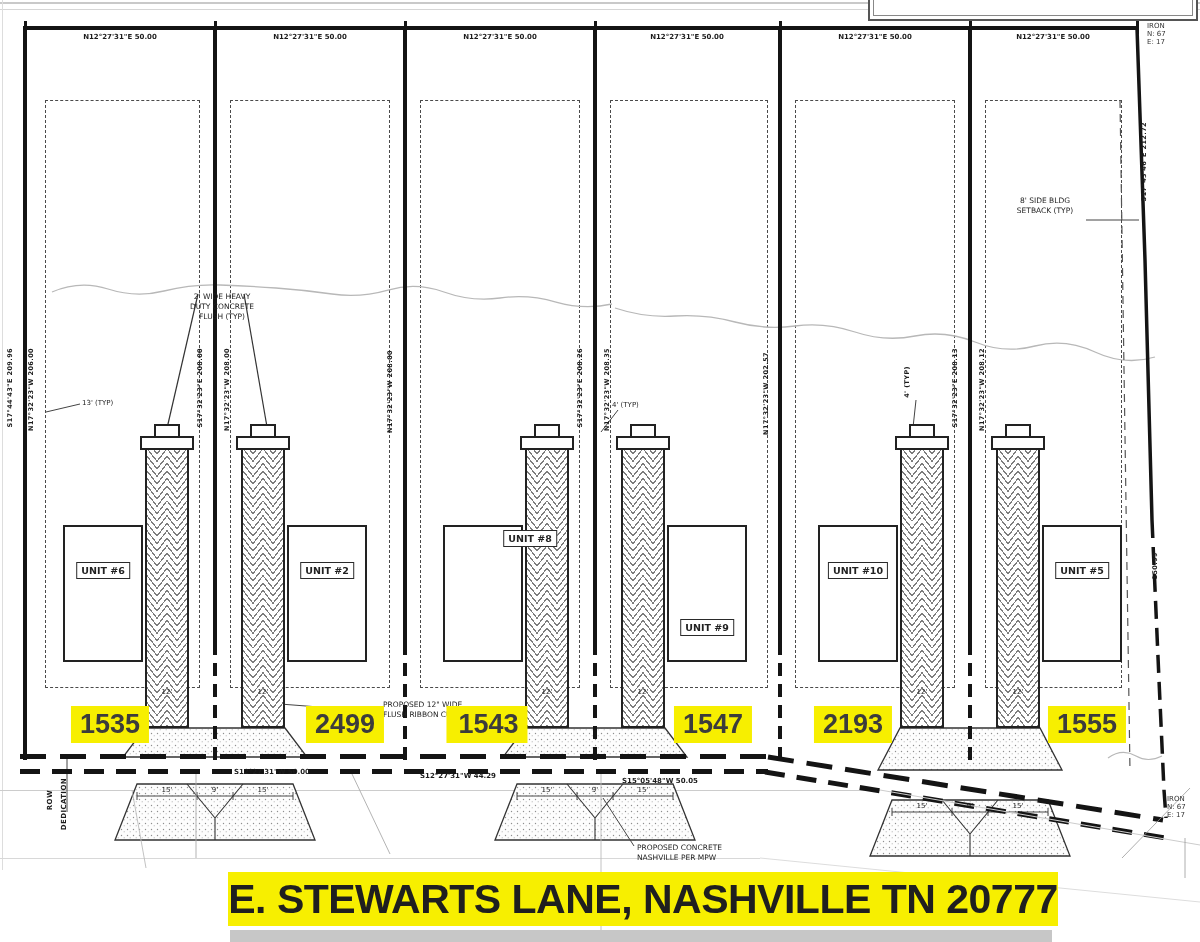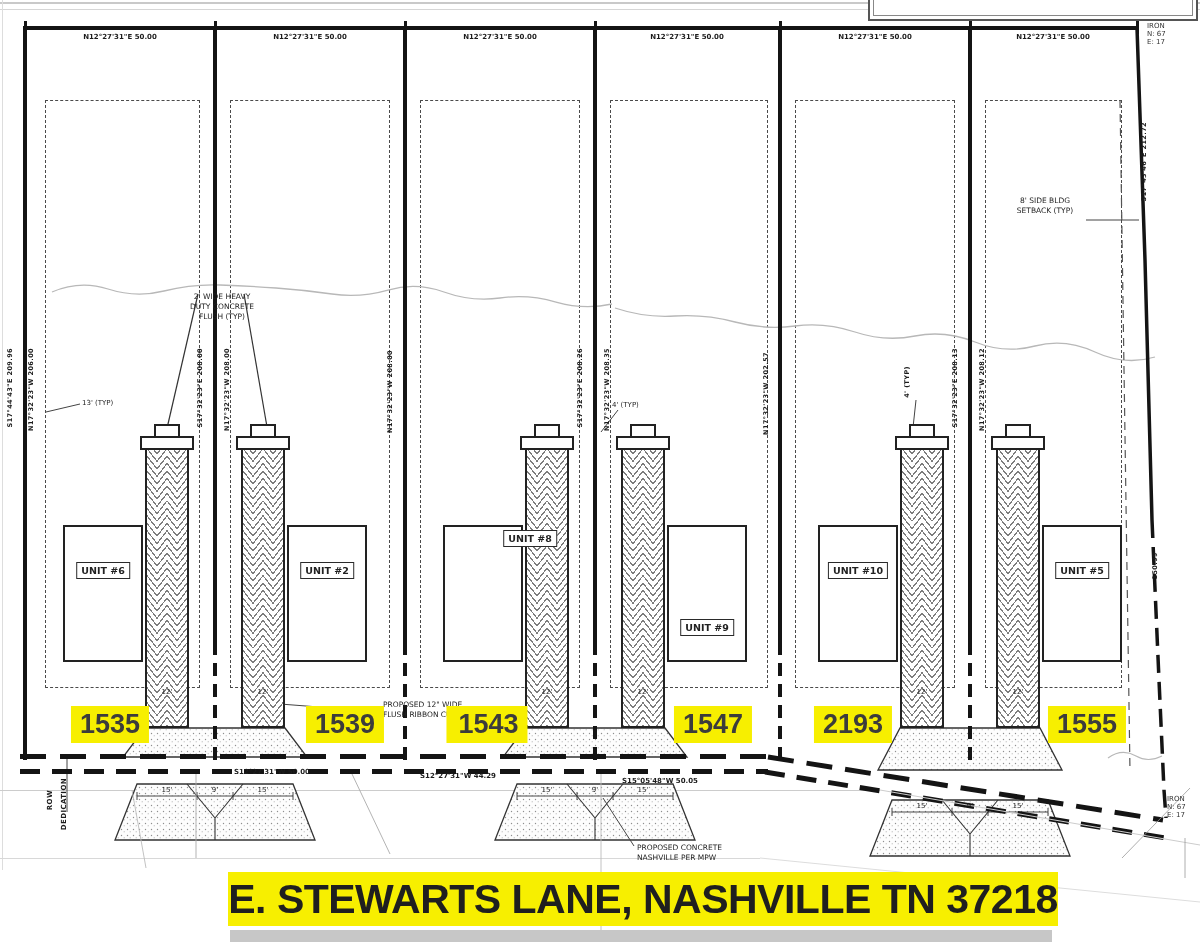--- a/index.html
+++ b/index.html
@@ -126,21 +126,21 @@
 
     <path d="M352 774 L390 854" fill="none" stroke="#aaa" stroke-width=".9"></path>
     <path d="M196 772 L196 858" fill="none" stroke="#aaa" stroke-width=".9"></path>
     <path d="M601 772 L601 936" fill="none" stroke="#bbb" stroke-width=".9"></path>
     <path d="M132 790 L146 868" fill="none" stroke="#bbb" stroke-width=".9"></path>
     <path d="M1190 788 L1122 858" fill="none" stroke="#999" stroke-width=".8"></path>
     <path d="M1185 838 L1185 878" fill="none" stroke="#999" stroke-width=".8"></path>
   </svg>
 
   <div class="titleband" style="background:#f7ef00;">
-    <span>E. STEWARTS LANE, NASHVILLE TN 37218</span>
+    <span>E. STEWARTS LANE, NASHVILLE TN 20777</span>
   </div>
   <div class="graystrip"></div>
 <div class="tick" style="left: 23.5px; top: 21px;"></div>
     <div class="tick" style="left: 213.5px; top: 21px;"></div>
     <div class="tick" style="left: 403.5px; top: 21px;"></div>
     <div class="tick" style="left: 593.5px; top: 21px;"></div>
     <div class="tick" style="left: 778.5px; top: 21px;"></div>
     <div class="tick" style="left: 968.5px; top: 21px;"></div>
     <div class="tick" style="left: 1135.5px; top: 21px;"></div>
     <div class="lotline" style="left: 23.2px; top: 28px; height: 732px;"></div>
@@ -253,21 +253,21 @@
       <i class="hb"></i>
     </div>
     <div class="cap" style="left: 991px; top: 436px; width: 54px; height: 14px;"></div>
     <div class="cap" style="left: 1005px; top: 424px; width: 26px; height: 14px;"></div>
     <div class="dim" style="left: 922px; top: 688px;">12'</div>
     <div class="dim" style="left: 1018px; top: 688px;">12'</div>
     <div class="dim" style="left: 922px; top: 802px;">15'</div>
     <div class="dim" style="left: 970px; top: 802px;">9'</div>
     <div class="dim" style="left: 1018px; top: 802px;">15'</div>
     <div class="addr" style="left: 110px; top: 706px; background: rgb(247, 239, 0);">1535</div>
-    <div class="addr" style="left: 345px; top: 706px; background: rgb(247, 239, 0);">1539</div>
+    <div class="addr" style="left: 345px; top: 706px; background: rgb(247, 239, 0);">2499</div>
     <div class="addr" style="left: 487px; top: 706px; background: rgb(247, 239, 0); padding-left: 12px;">1543</div>
     <div class="addr" style="left: 713px; top: 706px; background: rgb(247, 239, 0);">1547</div>
     <div class="addr" style="left: 853px; top: 706px; background: rgb(247, 239, 0);">2193</div>
     <div class="addr" style="left: 1087px; top: 706px; background: rgb(247, 239, 0);">1555</div>
     <div class="callout" style="left: 167px; top: 292px; width: 110px;">
       <div>2' WIDE HEAVY</div>
       <div>DUTY CONCRETE</div>
       <div>FLUSH (TYP)</div>
     </div>
     <div class="callout l" style="left: 383px; top: 700px; text-align: left;">

